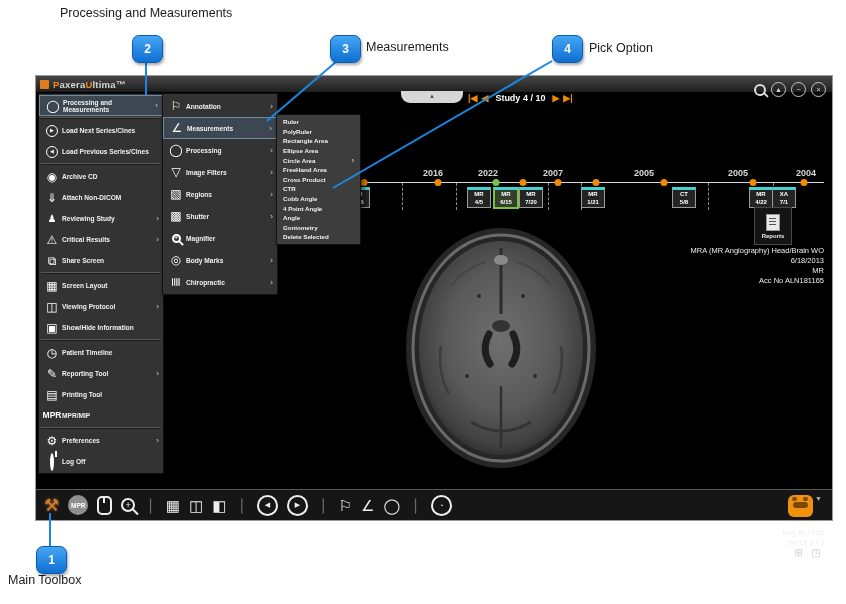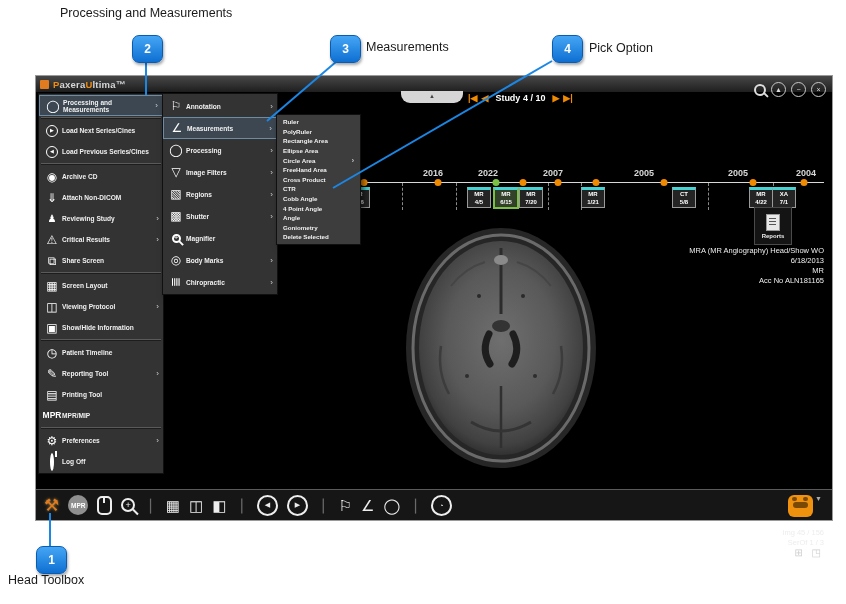--- a/index.html
+++ b/index.html
@@ -171,21 +171,21 @@
   <div class="tl-badge" style="left:648px"><span>CT</span><br><span>5/8</span></div>
   <div class="tl-badge" style="left:725px"><span>MR</span><br><span>4/22</span></div>
   <div class="tl-badge" style="left:748px"><span>XA</span><br><span>7/1</span></div>
 
   <div class="reports-btn">
     <span class="doc-ic"></span>
     <span>Reports</span>
   </div>
 
   <div class="pt-info">
-    <div>MRA (MR Angiography) Head/Show WO</div>
+    <div>MRA (MR Angiography) Head/Brain WO</div>
     <div>6/18/2013</div>
     <div>MR</div>
     <div>Acc No  ALN181165</div>
   </div>
 
   <div class="img-info">
     <div>Img  45 / 156</div>
     <div>SerOf  1 / 3</div>
     <div class="mini">⊞ ◳</div>
   </div>
@@ -414,18 +414,18 @@
 <svg id="callout-lines" width="846" height="604">
   <line x1="146" y1="61" x2="146" y2="95" stroke="#1b87e5" stroke-width="2"></line>
   <line x1="337" y1="61" x2="267" y2="121" stroke="#1b87e5" stroke-width="2"></line>
   <line x1="552" y1="61" x2="333" y2="188" stroke="#1b87e5" stroke-width="2"></line>
   <line x1="50" y1="513" x2="50" y2="546" stroke="#1b87e5" stroke-width="2"></line>
 </svg>
 
 <div class="ann-label" style="left:60px;top:6px">Processing and Measurements</div>
 <div class="ann-label" style="left:366px;top:40px">Measurements</div>
 <div class="ann-label" style="left:589px;top:41px">Pick Option</div>
-<div class="ann-label" style="left:8px;top:573px">Head Toolbox</div>
+<div class="ann-label" style="left:8px;top:573px">Main Toolbox</div>
 
 <div class="balloon" style="left:132px;top:35px">2</div>
 <div class="balloon" style="left:330px;top:35px">3</div>
 <div class="balloon" style="left:552px;top:35px">4</div>
 <div class="balloon" style="left:36px;top:546px">1</div>
 
 </body></html>

